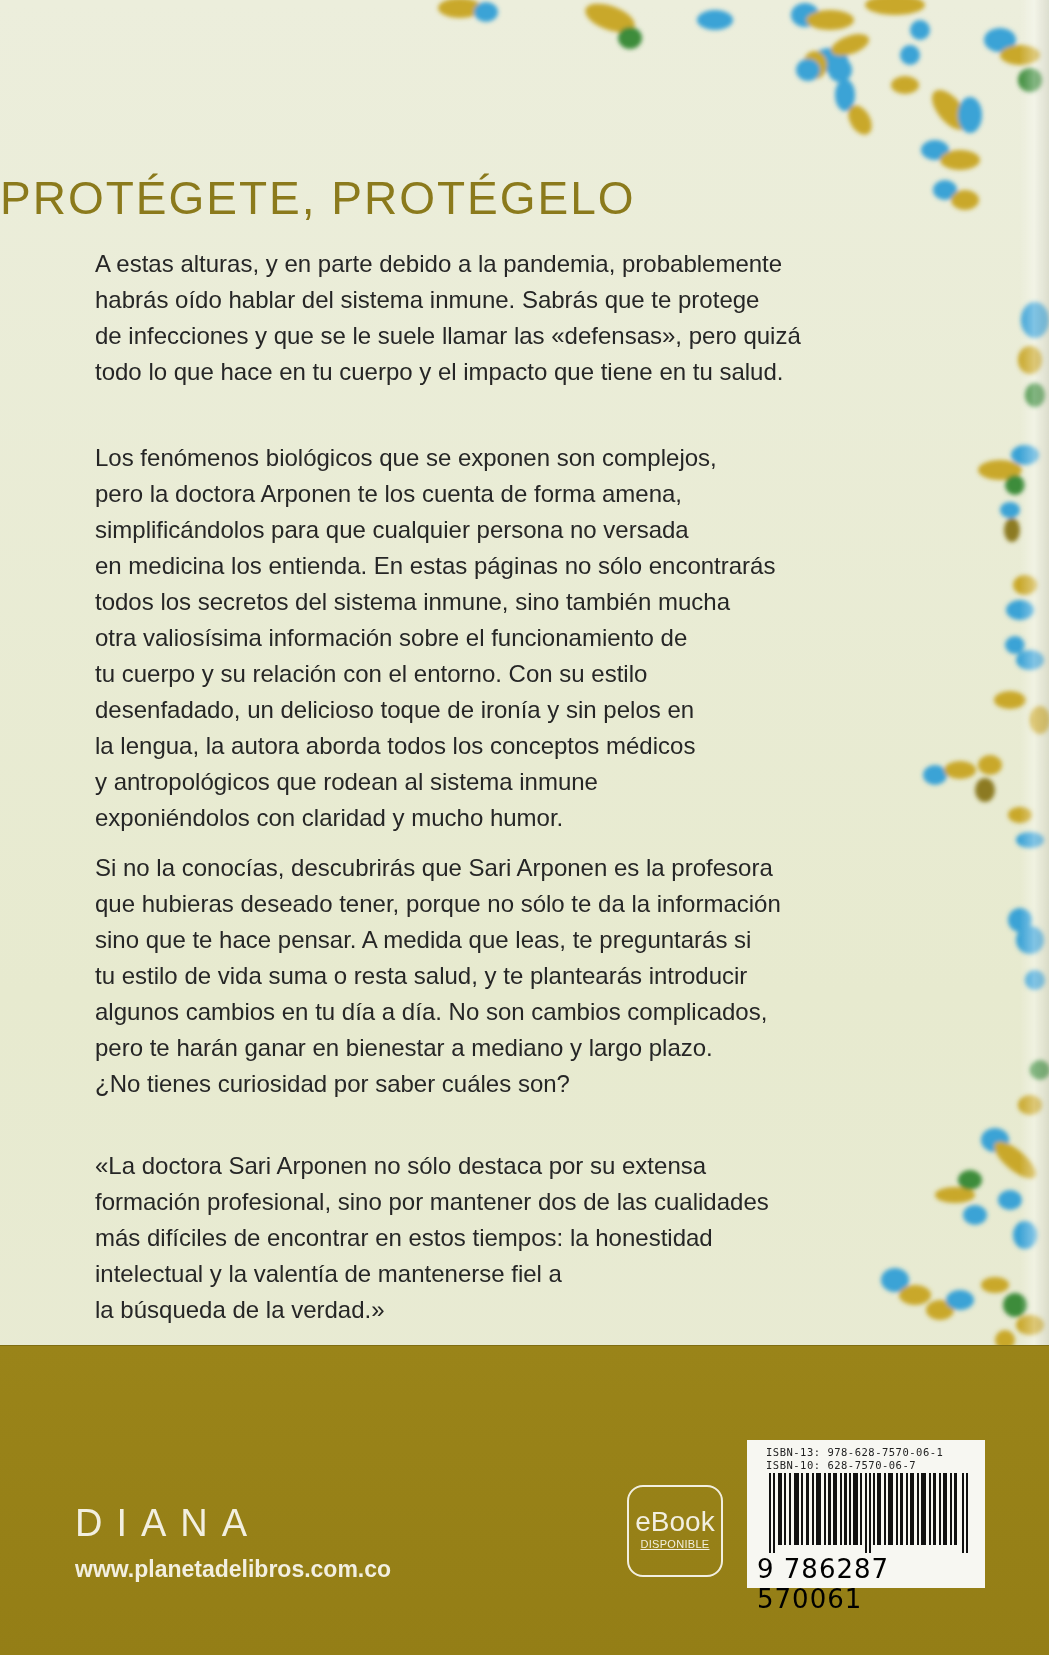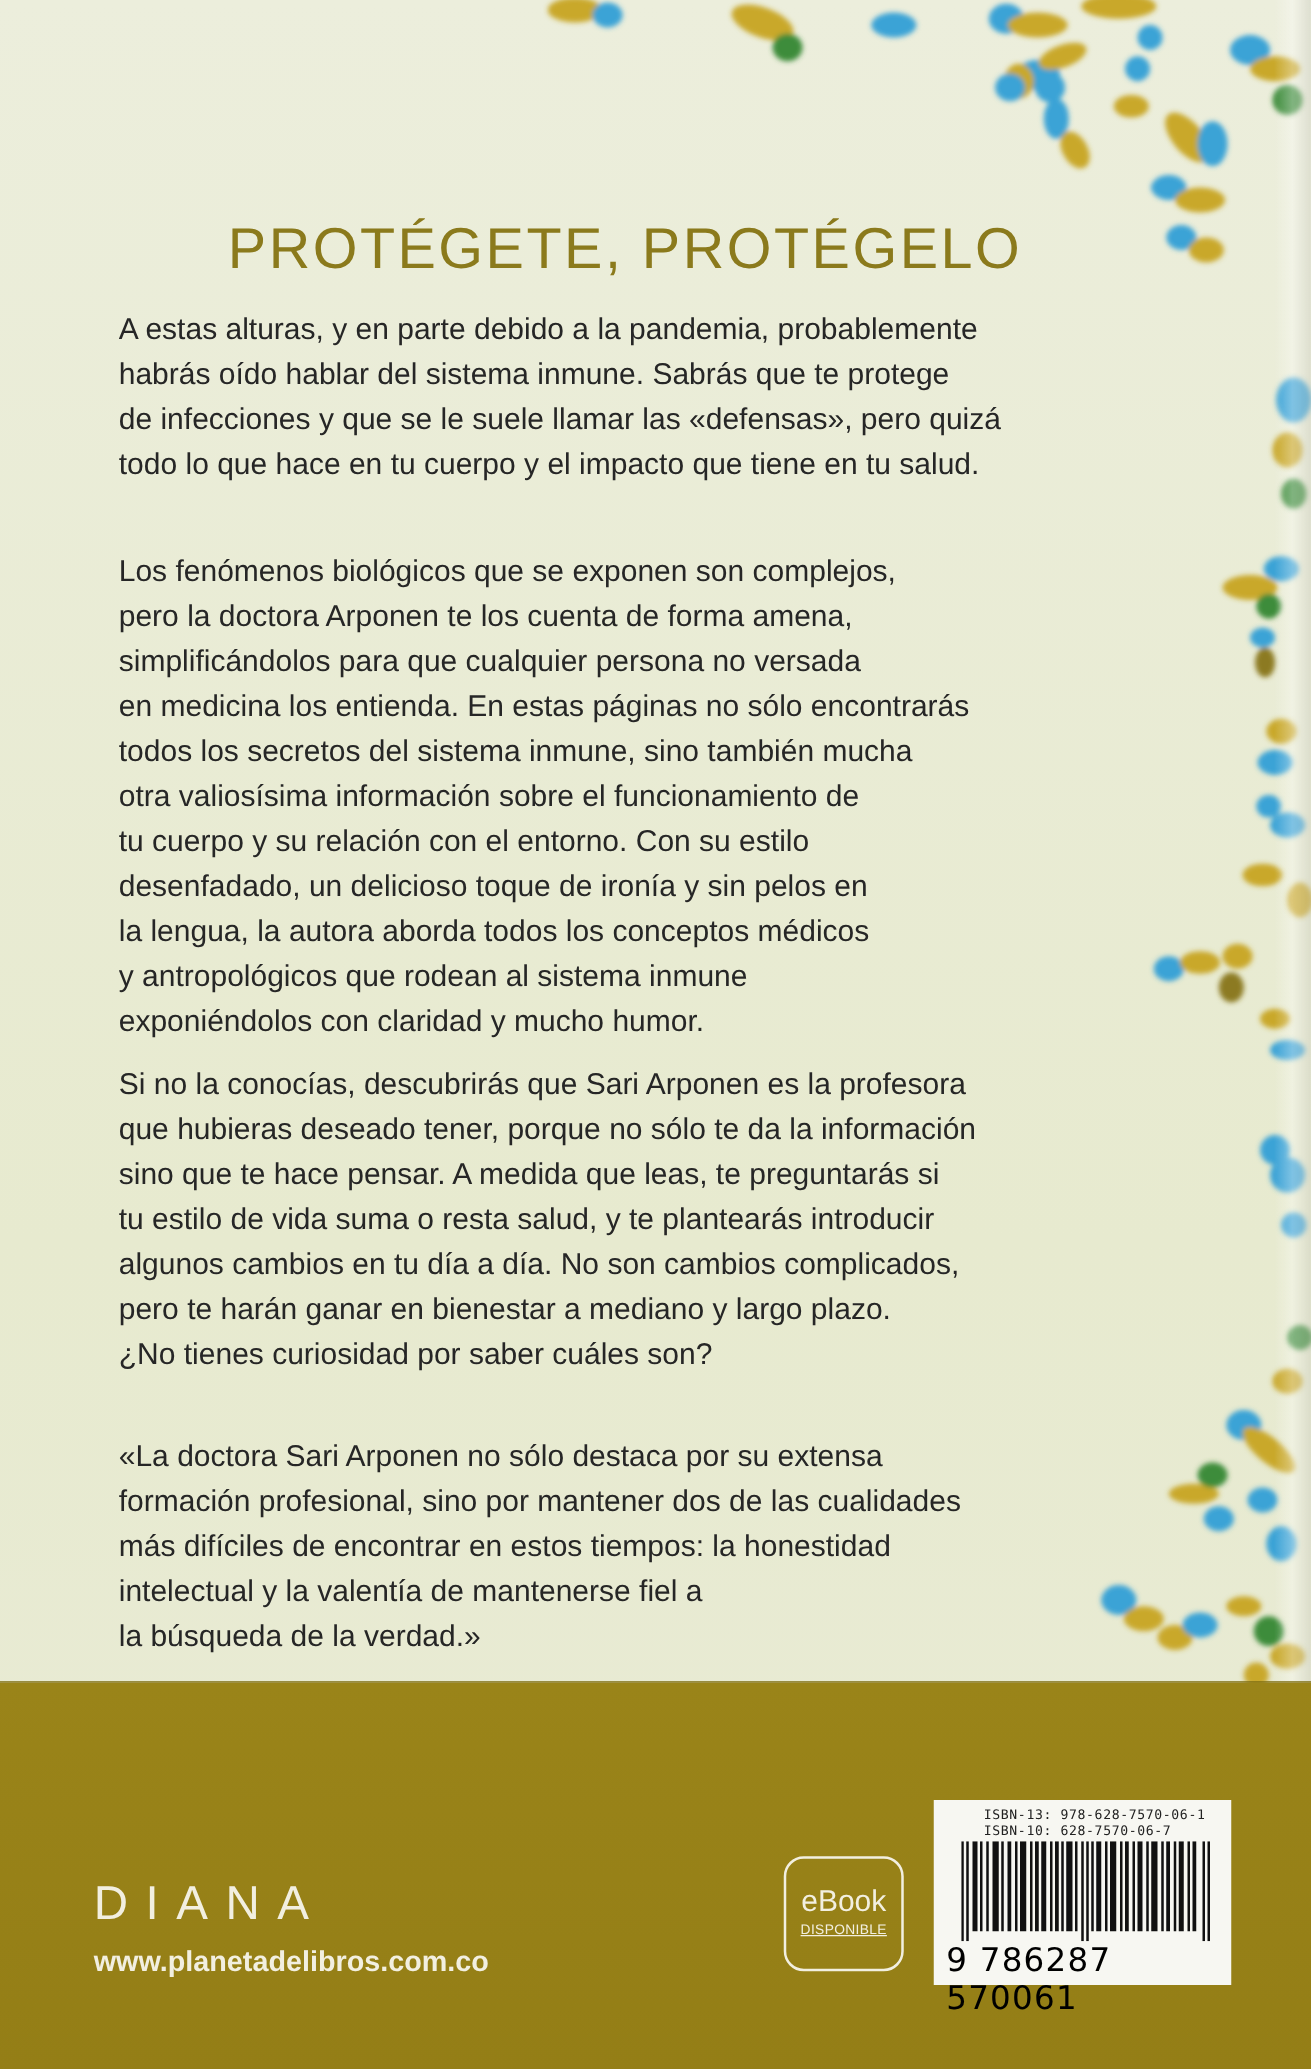--- a/index.html
+++ b/index.html
@@ -11,21 +11,21 @@
     .cover {
       position: absolute; left: 0; top: 0; width: 1049px; height: 1655px;
       background: linear-gradient(180deg, #eceedc 0%, #e7eacf 60%, #e9ebd6 100%);
     }
     .wrap-edge {
       position: absolute; right: 0; top: 0; width: 30px; height: 1655px;
       background: linear-gradient(90deg, rgba(255,255,255,0) 0%, rgba(255,255,255,0.35) 50%, rgba(200,200,190,0.4) 100%);
     }
     .deco { position: absolute; left: 0; top: 0; width: 1049px; height: 1360px; pointer-events: none; }
     .title {
-      position: absolute; left: 0; width: 1000px; top: 140px; text-align: center;
+      position: absolute; left: 0; width: 1000px; top: 140px; 
       font-size: 46px; letter-spacing: 2px; color: #8b7a1c; font-weight: normal;
     }
     .para {
       position: absolute; left: 95px; width: 850px; text-align: left;
       color: #262626; font-size: 24px; line-height: 36px; margin: 0;
     }
     .p1 { top: 246px; }
     .p2 { top: 440px; }
     .p3 { top: 850px; }
     .quote { top: 1148px; }
@@ -41,28 +41,28 @@
     }
     .site {
       position: absolute; left: 75px; top: 1556px; color: #f2efe0;
       font-size: 23px; font-weight: bold;
     }
     .ebook {
       position: absolute; left: 627px; top: 1485px; width: 96px; height: 92px;
       border: 2px solid #f2efe0; border-radius: 16px; color: #f2efe0; text-align: center;
       box-sizing: border-box;
     }
-    .ebook .big { display: block; font-size: 24px; margin-top: 22px; line-height: 26px; }
+    .ebook .big { display: block; font-size: 28px; margin-top: 22px; line-height: 26px; }
     .ebook .small { display: block; font-size: 11px; letter-spacing: 0.3px; margin-top: 3px; text-decoration: underline; }
     .isbn-box {
       position: absolute; left: 747px; top: 1440px; width: 238px; height: 148px;
       background: #f7f7f2;
     }
     .isbn-line {
-      position: absolute; left: 40px; font-family: "DejaVu Sans Mono", "Liberation Mono", monospace;
+      position: absolute; left: 19px; font-family: "DejaVu Sans Mono", "Liberation Mono", monospace;
       font-size: 10.5px; color: #222; letter-spacing: 0.5px;
     }
     .isbn13 { top: 6px; }
     .isbn10 { top: 19px; }
     .barcode { position: absolute; left: 22px; top: 33px; width: 200px; height: 80px; }
     .barcode-digits {
       position: absolute; left: 10px; top: 114px; width: 225px;
       font-size: 26px; color: #000000; letter-spacing: 1px; font-family: "DejaVu Sans", sans-serif;
     }
   </style>

